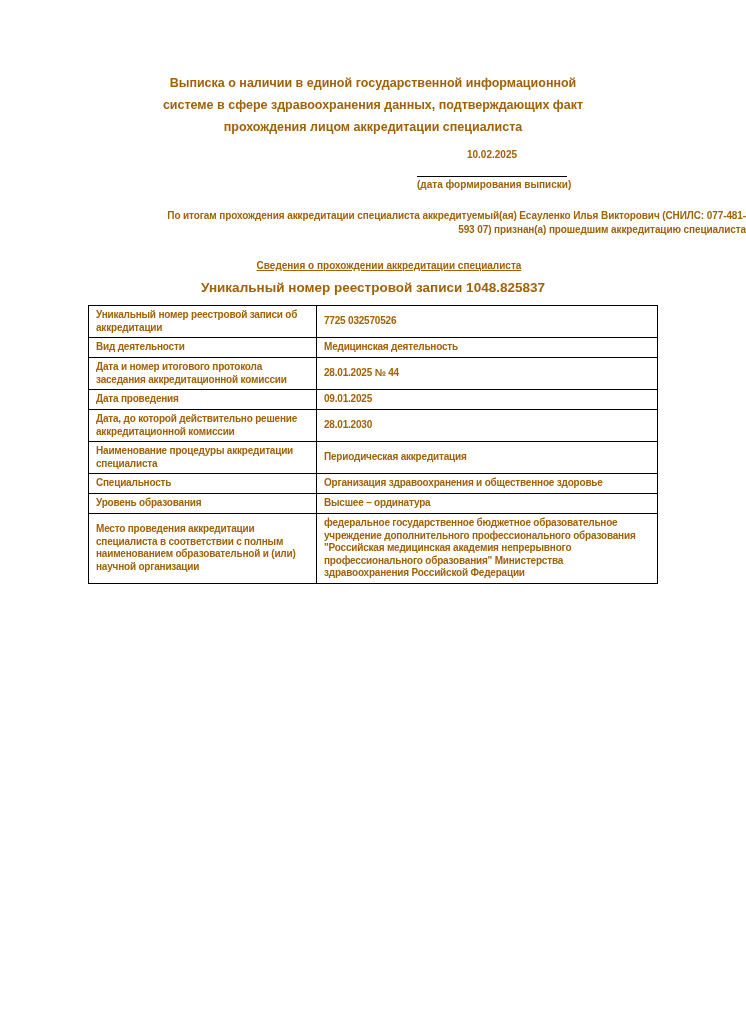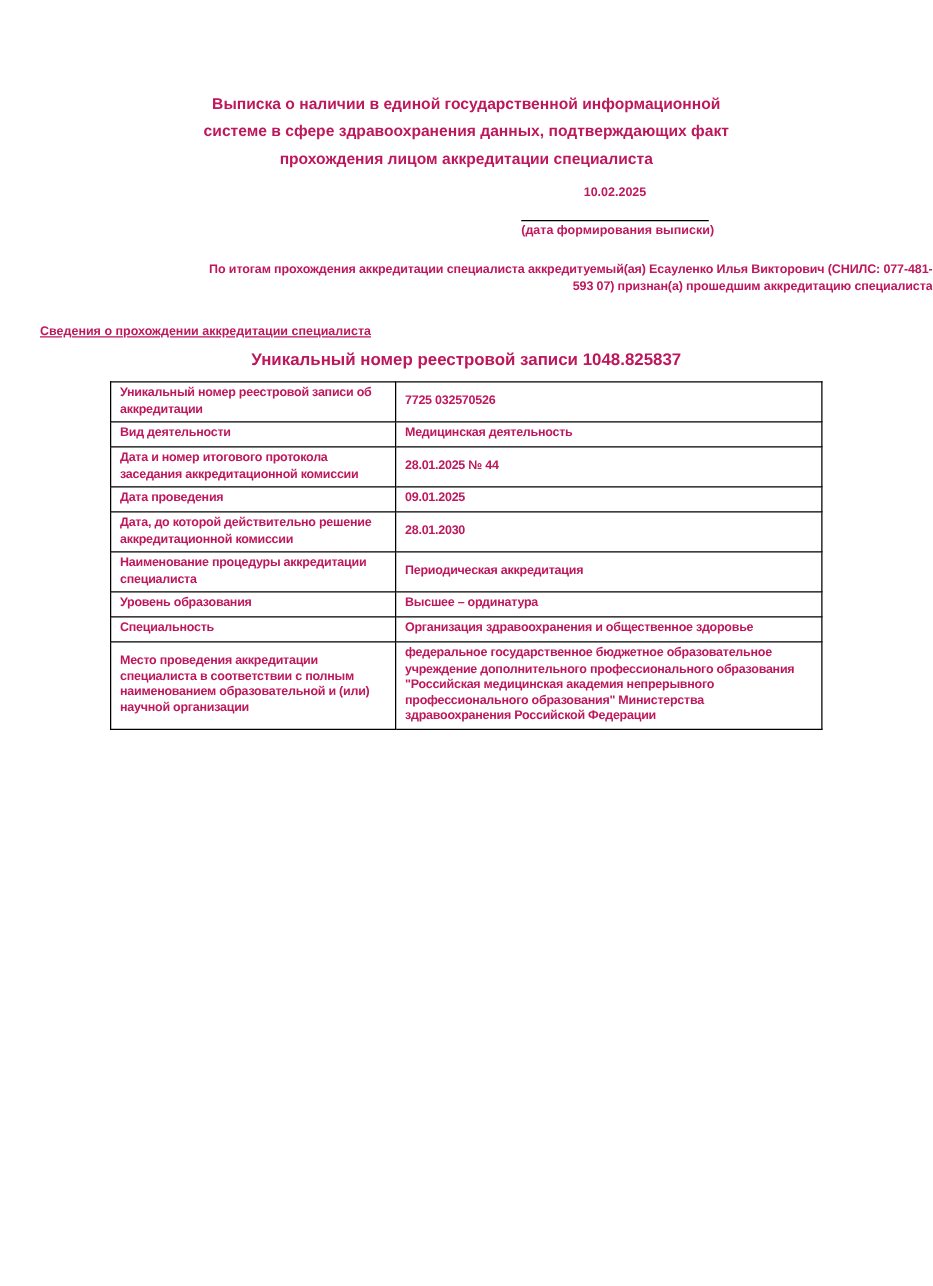--- a/index.html
+++ b/index.html
@@ -1,21 +1,21 @@
 <!DOCTYPE html>
 <html lang="ru"><head>
 <meta charset="utf-8">
 <style>
   * { margin:0; padding:0; box-sizing:border-box; }
   html,body { background:#ffffff; }
   .page {
     position:relative;
     width:746px; height:1029px;
     background:#ffffff;
-    color:#be185d;
+    color:#a16207;
     font-family:"Liberation Sans","DejaVu Sans",sans-serif;
     font-weight:bold;
     overflow:hidden;
   }
   .title {
     margin:72px auto 0 auto;
     max-width:470px;
     text-align:center;
     font-size:12.5px;
     line-height:22px;
@@ -41,21 +41,21 @@
   }
   .intro {
     margin:18px auto 0 auto;
     text-align:right;
     font-size:10px;
     line-height:13.5px;
     letter-spacing:-0.1px;
   }
   .section-heading {
     margin-top:23px;
-    text-align:left;
+    text-align:center;
     font-size:10px;
     line-height:13px;
     text-decoration:underline;
     padding-left:32px;
   }
   .record-heading {
     margin-top:7px;
     text-align:center;
     font-size:13.5px;
     line-height:17px;
@@ -123,26 +123,26 @@
       </tr>
       <tr>
         <td class="cell-label">Дата, до которой действительно решение аккредитационной комиссии</td>
         <td class="cell-value">28.01.2030</td>
       </tr>
       <tr>
         <td class="cell-label">Наименование процедуры аккредитации специалиста</td>
         <td class="cell-value">Периодическая аккредитация</td>
       </tr>
       <tr>
+        <td class="cell-label">Специальность</td>
+        <td class="cell-value">Организация здравоохранения и общественное здоровье</td>
+      </tr>
+      <tr>
         <td class="cell-label">Уровень образования</td>
         <td class="cell-value">Высшее – ординатура</td>
-      </tr>
-      <tr>
-        <td class="cell-label">Специальность</td>
-        <td class="cell-value">Организация здравоохранения и общественное здоровье</td>
       </tr>
       <tr>
         <td class="cell-label">Место проведения аккредитации специалиста в соответствии с полным наименованием образовательной и (или) научной организации</td>
         <td class="cell-value">федеральное государственное бюджетное образовательное учреждение дополнительного профессионального образования "Российская медицинская академия непрерывного профессионального образования" Министерства здравоохранения Российской Федерации</td>
       </tr>
     </tbody>
   </table>
 
 </div>
 

